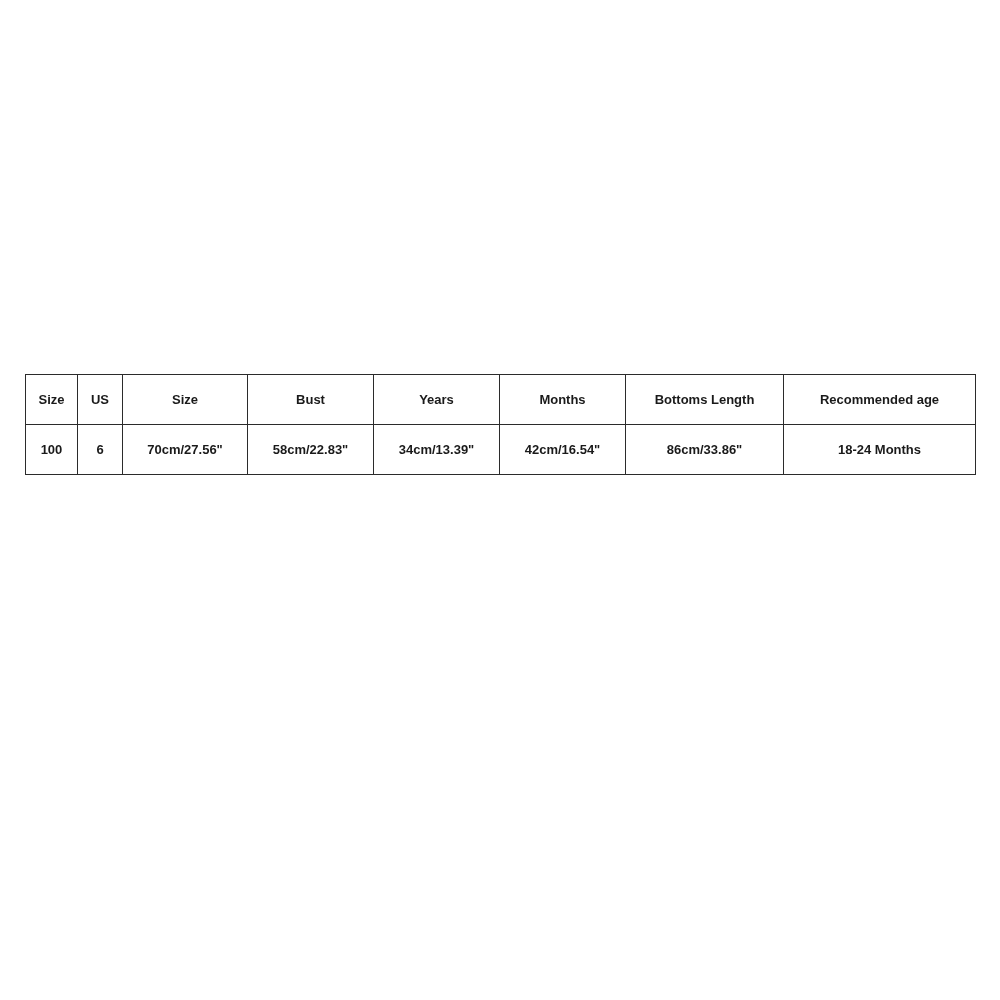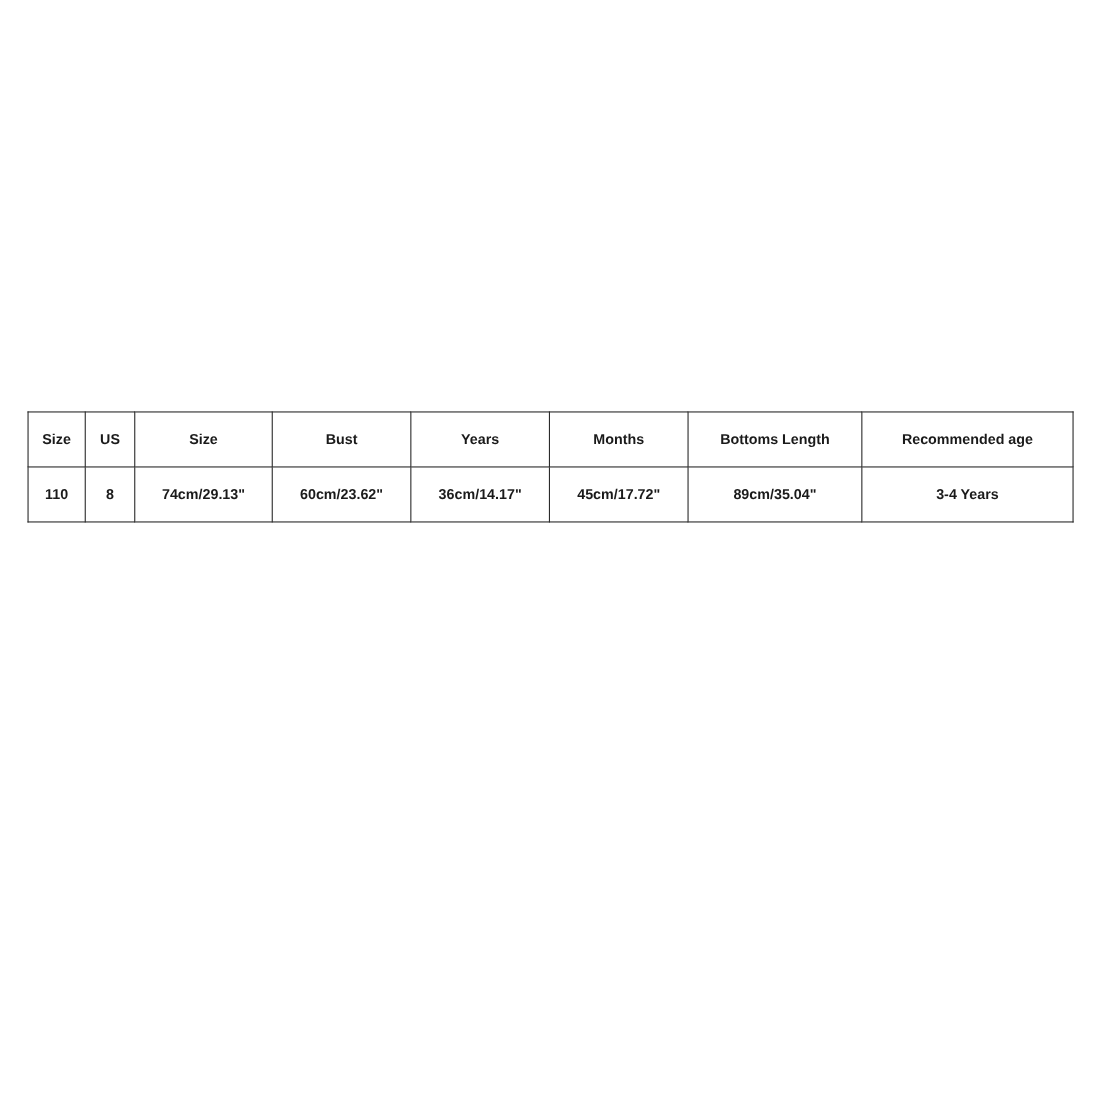--- a/index.html
+++ b/index.html
@@ -80,25 +80,25 @@
           <th>Size</th>
           <th>Bust</th>
           <th>Years</th>
           <th>Months</th>
           <th>Bottoms Length</th>
           <th class="col-age">Recommended age</th>
         </tr>
       </thead>
       <tbody>
         <tr>
-          <td class="col-size">110</td>
-          <td class="col-us">8</td>
-          <td>74cm/29.13"</td>
-          <td>60cm/23.62"</td>
-          <td>36cm/14.17"</td>
-          <td>45cm/17.72"</td>
-          <td>89cm/35.04"</td>
-          <td class="col-age">3-4 Years</td>
+          <td class="col-size">100</td>
+          <td class="col-us">6</td>
+          <td>70cm/27.56"</td>
+          <td>58cm/22.83"</td>
+          <td>34cm/13.39"</td>
+          <td>42cm/16.54"</td>
+          <td>86cm/33.86"</td>
+          <td class="col-age">18-24 Months</td>
         </tr>
       </tbody>
     </table>
   </div>
 </div>
 
 </body></html>

